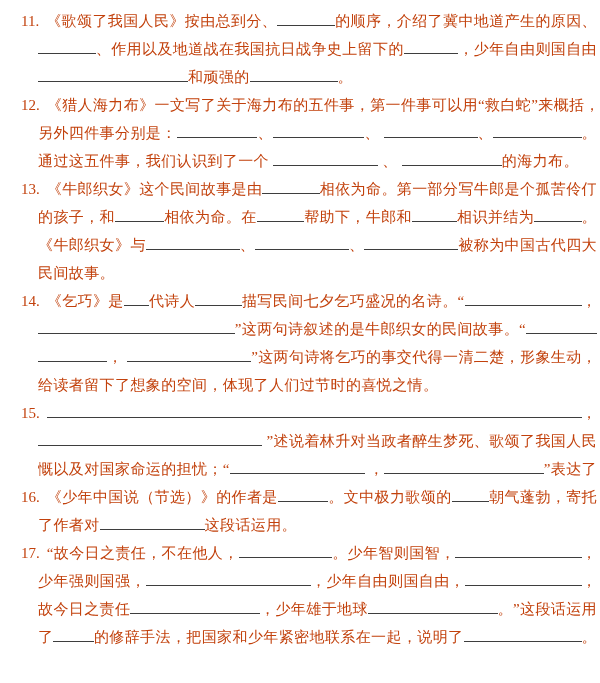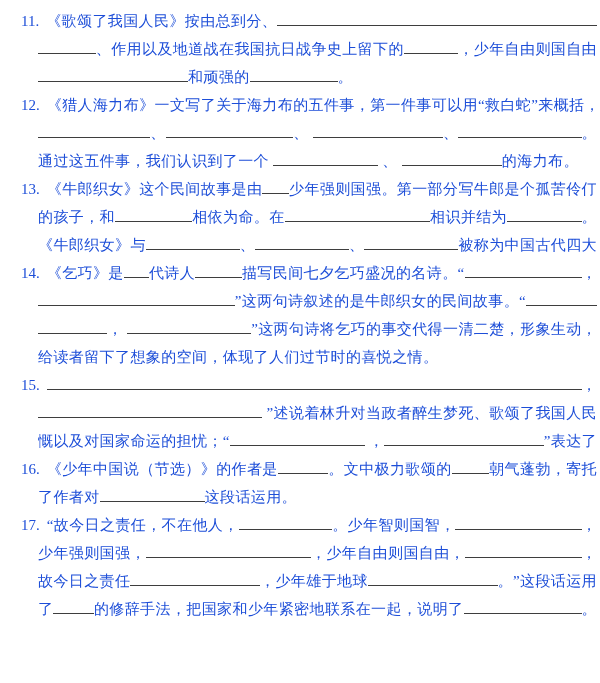--- a/index.html
+++ b/index.html
@@ -6,21 +6,21 @@
   .page {
     position: relative;
     width: 600px;
     height: 683px;
     box-sizing: border-box;
     background: #ffffff;
     padding: 7px 3px 0 21px;
     font-family: "Liberation Serif", "DejaVu Serif", serif;
     font-size: 15px;
     letter-spacing: 0.4px;
-    color: #1d4ed8;
+    color: #c2410c;
     overflow: hidden;
   }
   .question { padding-left: 17px; }
   .line {
     display: flex;
     align-items: baseline;
     min-height: 28px;
     line-height: 28px;
     overflow: hidden;
   }
@@ -36,40 +36,42 @@
 </style>
 </head>
 <body>
 
 <div class="page">
     <div class="question">
       <div class="line first fill">
         <span class="seg num">11.</span>
         <span class="seg">《歌颂了我国人民》按由总到分、</span>
         <span class="blank" style="flex-basis: 92px; flex-grow: 92;"></span>
+        <span class="seg">的顺序，介绍了冀中地道产生的原因、</span>
       </div>
       <div class="line fill">
         <span class="blank" style="flex-basis: 90px; flex-grow: 90;"></span>
         <span class="seg">、作用以及地道战在我国抗日战争史上留下的</span>
         <span class="blank" style="flex-basis: 85px; flex-grow: 85;"></span>
         <span class="seg">，少年自由则国自由</span>
       </div>
       <div class="line">
         <span class="blank" style="flex-basis: 150px;"></span>
         <span class="seg">和顽强的</span>
         <span class="blank" style="flex-basis: 88px;"></span>
         <span class="seg">。</span>
       </div>
     </div>
     <div class="question">
       <div class="line first">
         <span class="seg num">12.</span>
         <span class="seg">《猎人海力布》一文写了关于海力布的五件事，第一件事可以用“救白蛇”来概括，</span>
       </div>
       <div class="line fill">
+        <span class="seg">另外四件事分别是：</span>
         <span class="blank" style="flex-basis: 82px; flex-grow: 82;"></span>
         <span class="seg">、</span>
         <span class="blank" style="flex-basis: 93px; flex-grow: 93;"></span>
         <span class="seg">、 </span>
         <span class="blank" style="flex-basis: 95px; flex-grow: 95;"></span>
         <span class="seg">、</span>
         <span class="blank" style="flex-basis: 90px; flex-grow: 90;"></span>
         <span class="seg">。</span>
       </div>
       <div class="line">
@@ -78,40 +80,44 @@
         <span class="seg"> 、 </span>
         <span class="blank" style="flex-basis: 100px;"></span>
         <span class="seg">的海力布。</span>
       </div>
     </div>
     <div class="question">
       <div class="line first fill">
         <span class="seg num">13.</span>
         <span class="seg">《牛郎织女》这个民间故事是由</span>
         <span class="blank" style="flex-basis: 72px; flex-grow: 72;"></span>
-        <span class="seg">少年强则国强。第一部分写牛郎是个孤苦伶仃</span>
+        <span class="seg">相依为命。第一部分写牛郎是个孤苦伶仃</span>
       </div>
       <div class="line fill">
         <span class="seg">的孩子，和</span>
         <span class="blank" style="flex-basis: 60px; flex-grow: 60;"></span>
         <span class="seg">相依为命。在</span>
         <span class="blank" style="flex-basis: 58px; flex-grow: 58;"></span>
+        <span class="seg">帮助下，牛郎和</span>
         <span class="blank" style="flex-basis: 55px; flex-grow: 55;"></span>
         <span class="seg">相识并结为</span>
         <span class="blank" style="flex-basis: 58px; flex-grow: 58;"></span>
         <span class="seg">。</span>
       </div>
       <div class="line fill">
         <span class="seg">《牛郎织女》与</span>
         <span class="blank" style="flex-basis: 95px; flex-grow: 95;"></span>
         <span class="seg">、</span>
         <span class="blank" style="flex-basis: 95px; flex-grow: 95;"></span>
         <span class="seg">、</span>
         <span class="blank" style="flex-basis: 95px; flex-grow: 95;"></span>
         <span class="seg">被称为中国古代四大</span>
+      </div>
+      <div class="line">
+        <span class="seg">民间故事。</span>
       </div>
     </div>
     <div class="question">
       <div class="line first fill">
         <span class="seg num">14.</span>
         <span class="seg">《乞巧》是</span>
         <span class="blank" style="flex-basis: 28px; flex-grow: 28;"></span>
         <span class="seg">代诗人</span>
         <span class="blank" style="flex-basis: 52px; flex-grow: 52;"></span>
         <span class="seg">描写民间七夕乞巧盛况的名诗。“</span>

